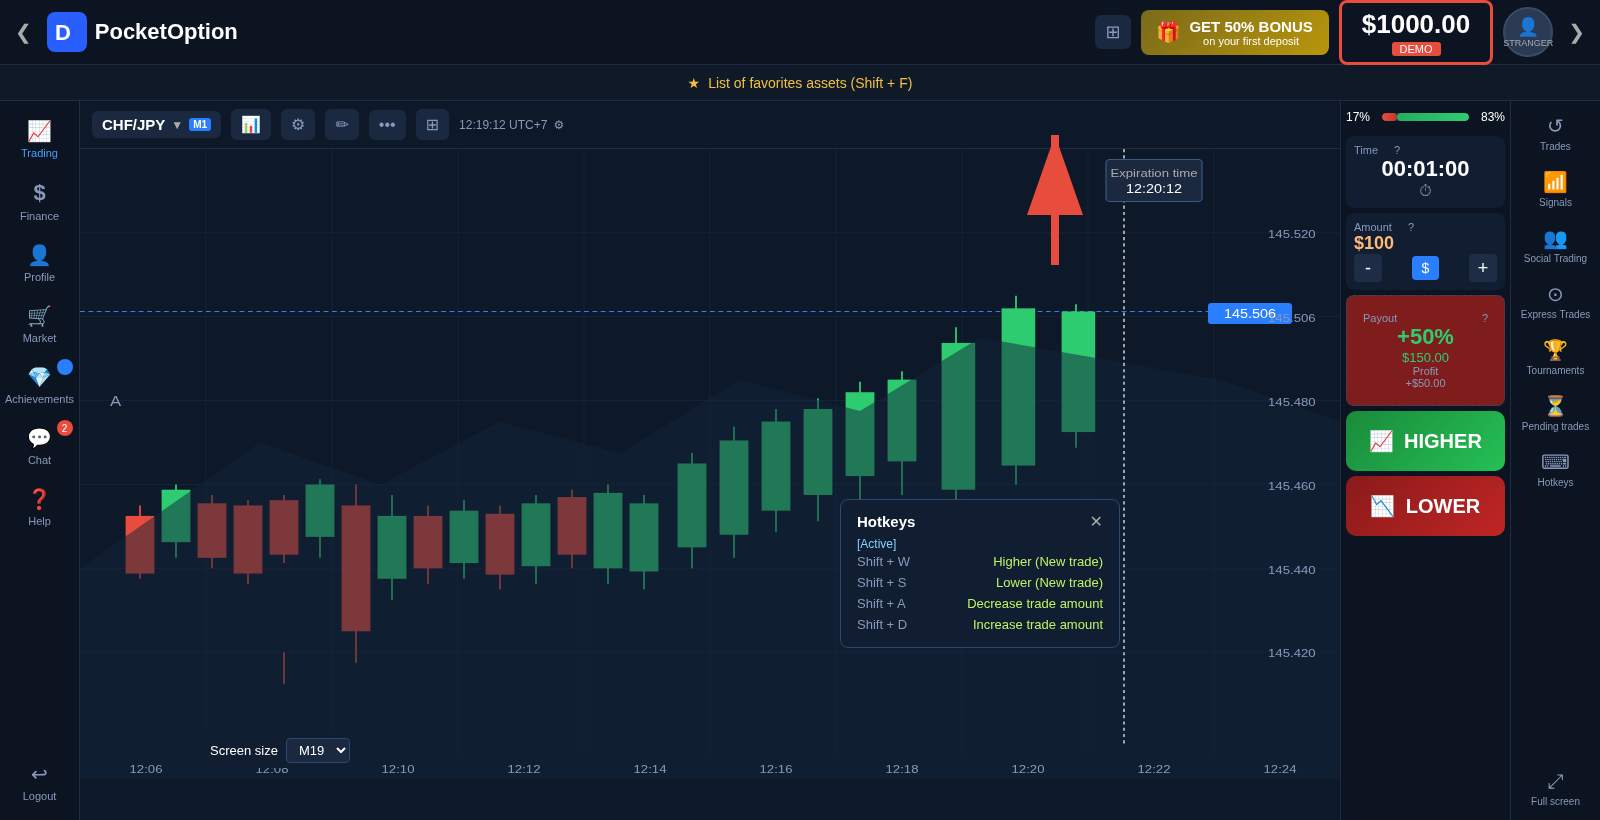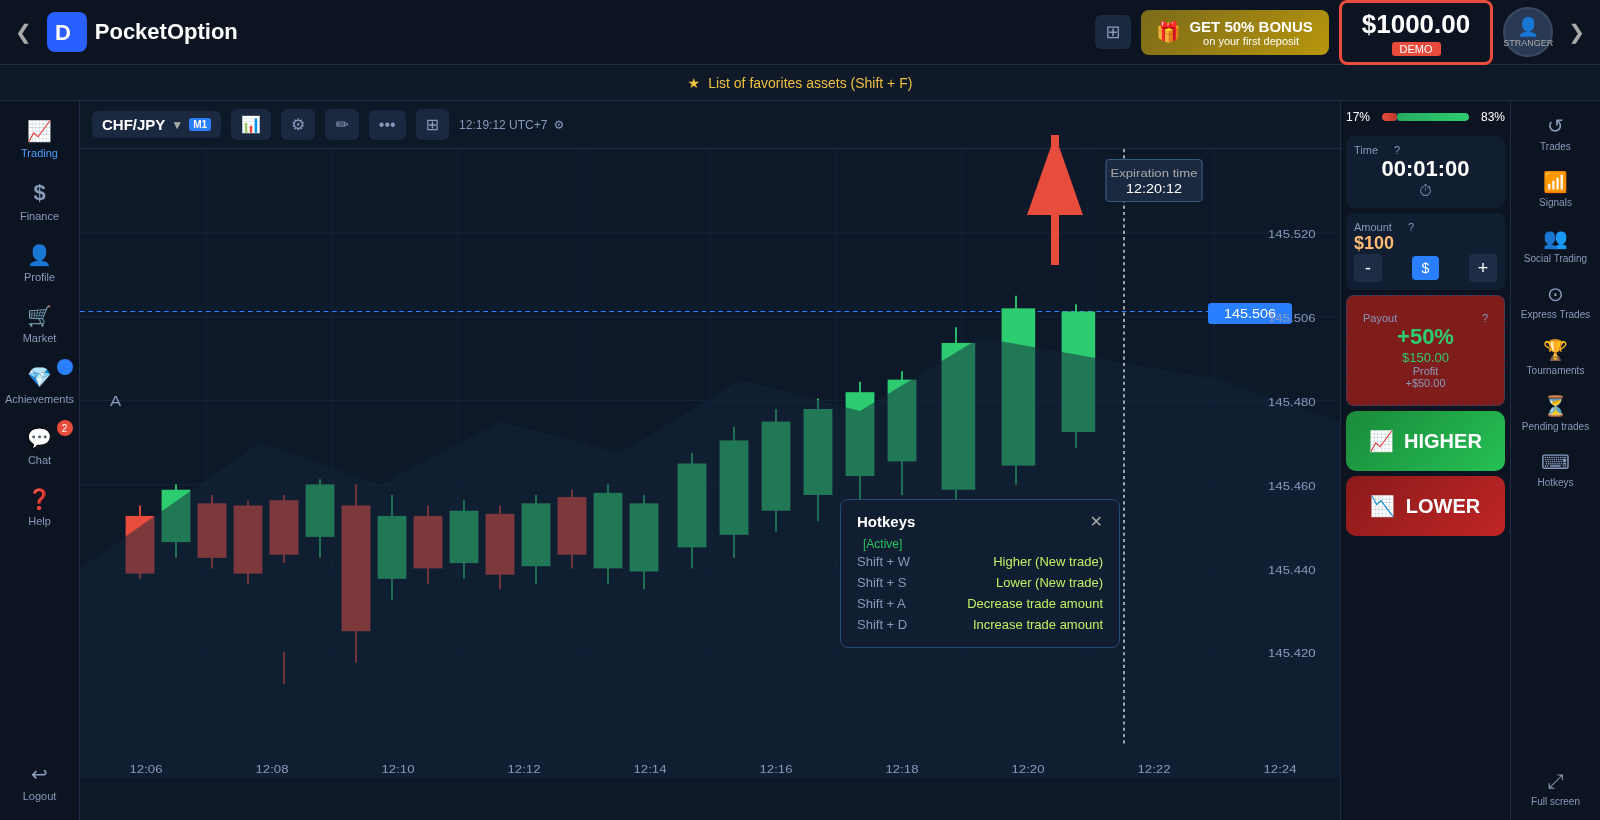--- a/index.html
+++ b/index.html
@@ -78,21 +78,21 @@
     
     .progress-bar-row { display: flex; align-items: center; gap: 12px; font-size: 12px; margin-bottom: 3px; }
     .progress-track { flex: 1; height: 8px; background: #1e2d45; border-radius: 4px; overflow: hidden; }
     .progress-fill-red { height: 100%; background: linear-gradient(to right, #e74c3c, #c0392b); border-radius: 4px; }
     .progress-fill-green { height: 100%; background: linear-gradient(to right, #27ae60, #2ecc71); border-radius: 4px; float: right; }
 
     
     .hotkeys-popup { position: absolute; bottom: 130px; right: 220px; background: #111d30; border: 1px solid #2a4a70; border-radius: 8px; padding: 12px 16px; width: 280px; z-index: 100; }
     .hotkeys-header { display: flex; justify-content: space-between; align-items: center; margin-bottom: 6px; }
     .hotkeys-title { font-size: 15px; font-weight: 600; }
-    .hotkeys-active { color: #22c55e; font-size: 12px; margin-left: 6px; }
+    .hotkeys-active { color: #7dd3fc; font-size: 12px; }
     .hotkeys-close { background: none; border: none; color: #aaa; cursor: pointer; font-size: 16px; }
     .hotkey-row { display: flex; justify-content: space-between; font-size: 13px; padding: 3px 0; }
     .hotkey-key { color: #8899bb; }
     .hotkey-desc { color: #bef264; }
 
     
     .screen-size-bar { position: absolute; bottom: 10px; left: 120px; display: flex; align-items: center; gap: 8px; background: #111d30; border-radius: 6px; padding: 5px 10px; font-size: 13px; }
     .screen-size-select { background: #1a2840; border: 1px solid #2a4a70; border-radius: 4px; color: #fff; padding: 3px 8px; font-size: 13px; cursor: pointer; }
   </style>
 </head>
@@ -315,20 +315,28 @@
         <text x="990" y="165" font-size="11" fill="#8899bb">145.506</text>
         <text x="990" y="245" font-size="11" fill="#8899bb">145.480</text>
         <text x="990" y="325" font-size="11" fill="#8899bb">145.460</text>
         <text x="990" y="405" font-size="11" fill="#8899bb">145.440</text>
         <text x="990" y="485" font-size="11" fill="#8899bb">145.420</text>
 
         <text x="25" y="245" font-size="14" fill="#8899bb">A</text>
       </svg>
 
       
+      <div class="screen-size-bar">
+        <span>Screen size</span>
+        <select class="screen-size-select">
+          <option>M19</option>
+          <option>M18</option>
+          <option>M20</option>
+        </select>
+      </div>
 
       
       <div class="hotkeys-popup">
         <div class="hotkeys-header">
           <span class="hotkeys-title">Hotkeys</span>
           <button class="hotkeys-close">✕</button>
         </div>
         <div class="hotkeys-active">[Active]</div>
         <div class="hotkey-row">
           <span class="hotkey-key">Shift + W</span>

